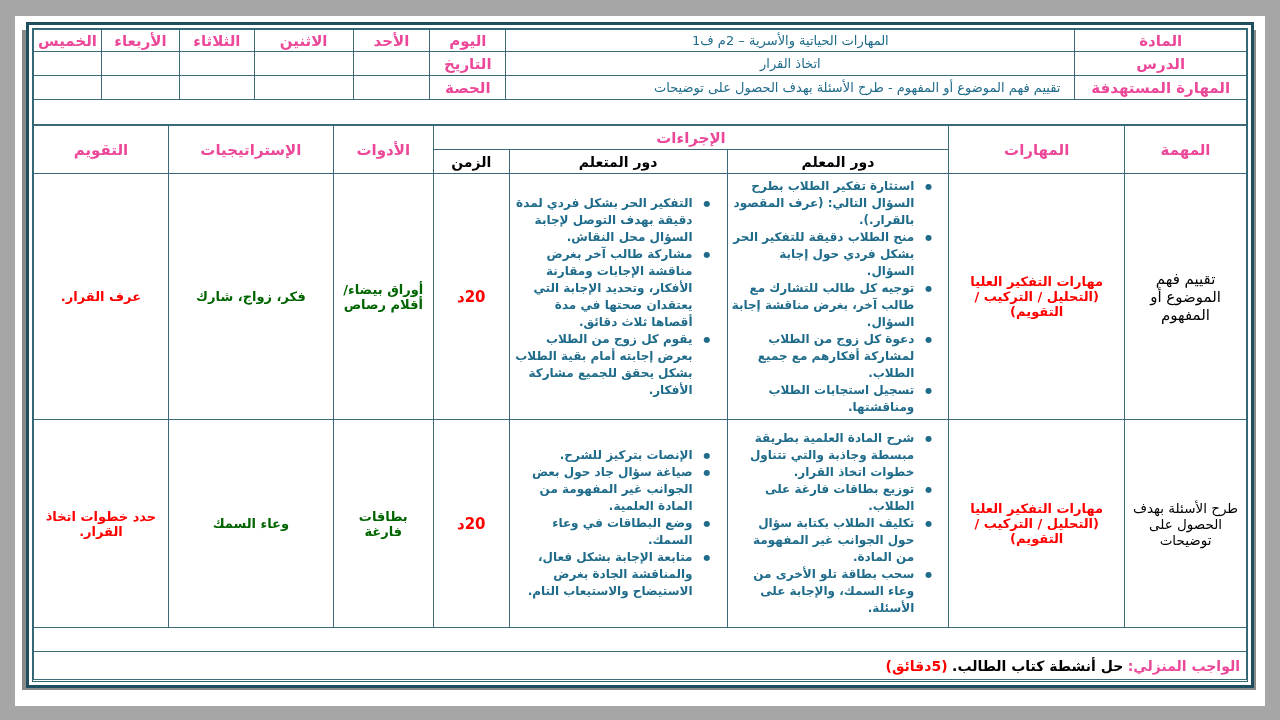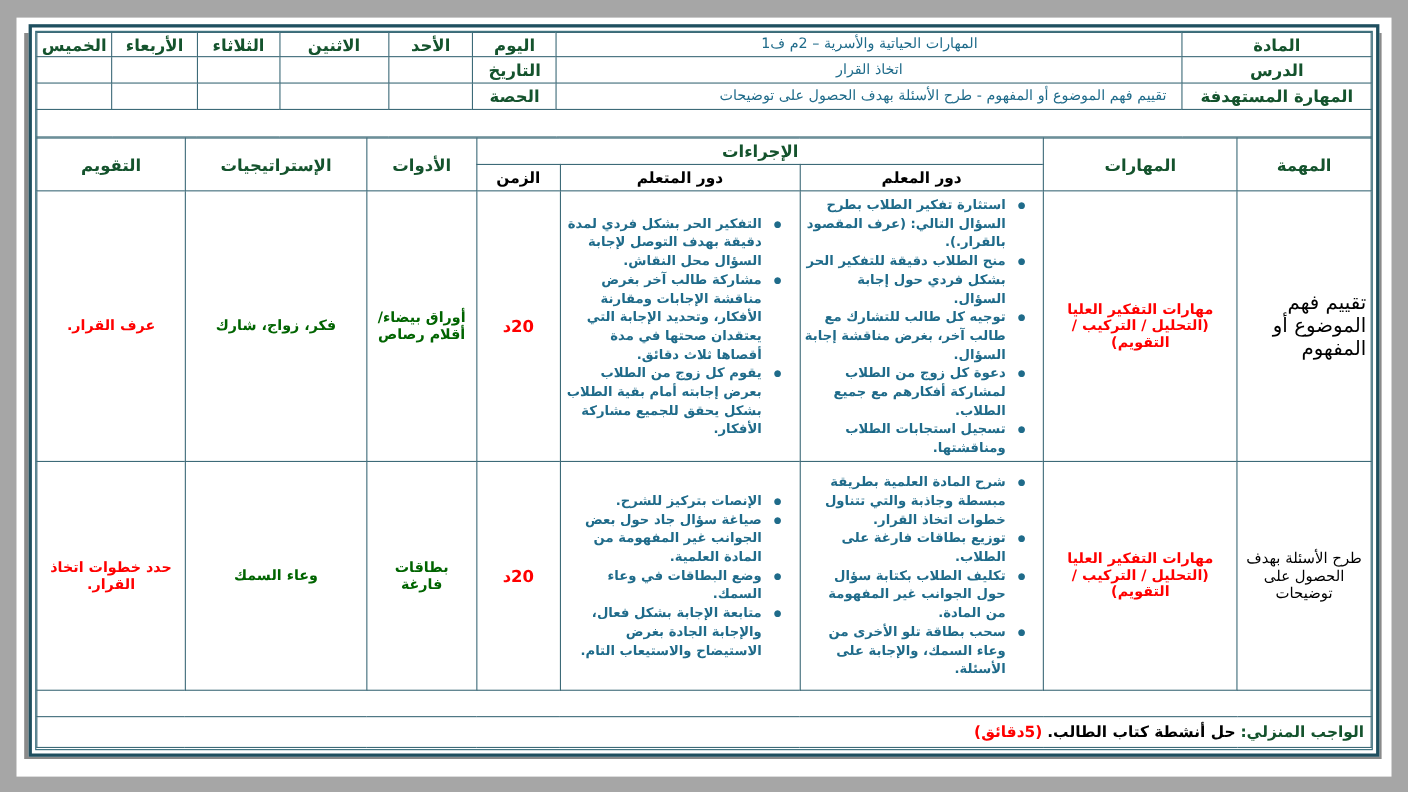--- a/index.html
+++ b/index.html
@@ -29,21 +29,21 @@
     background:#fff;
   }
   table { border-collapse:collapse; direction:rtl; position:absolute; }
   td, th {
     border:1px solid #3d6a78;
     padding:0 4px;
     text-align:center;
     vertical-align:middle;
     font-size:13px;
   }
-  .red { color:#14532d; font-weight:bold; }
+  .red { color:#ec4899; font-weight:bold; }
   .brightred { color:#ff0000; font-weight:bold; }
   .teal { color:#1f6b8a; }
   .green { color:#006400; font-weight:bold; }
   .black { color:#000; font-weight:bold; }
   .hdr { font-size:15px; }
   ul.bl { margin:0; padding:0 16px 0 0; text-align:right; list-style:none; }
   ul.bl li { position:relative; font-size:12px; line-height:17px; color:#1f6b8a; font-weight:bold; padding-right:14px; }
   ul.bl li::before { content:"●"; position:absolute; right:-4px; top:0; font-size:8px; color:#1f6b8a; }
   .watermark {
     position:absolute; right:28px; top:640px; color:rgba(120,120,120,0.45);
@@ -129,21 +129,21 @@
         <th rowspan="2" class="red hdr">الإستراتيجيات</th>
         <th rowspan="2" class="red hdr">التقويم</th>
       </tr>
       <tr style="height:24px">
         <th class="black hdr" style="font-size:14px">دور المعلم</th>
         <th class="black hdr" style="font-size:14px">دور المتعلم</th>
         <th class="black hdr" style="font-size:14px">الزمن</th>
       </tr>
 
       <tr style="height:246px">
-        <td class="black" style="font-size:18px; font-weight:normal;text-align:right;">تقييم فهم الموضوع أو المفهوم</td>
+        <td class="black" style="font-size:15px; font-weight:normal;">تقييم فهم الموضوع أو المفهوم</td>
         <td class="brightred">مهارات التفكير العليا (التحليل / التركيب / التقويم)</td>
         <td>
           <ul class="bl">
             <li>استثارة تفكير الطلاب بطرح السؤال التالي: (عرف المقصود بالقرار.).</li>
             <li>منح الطلاب دقيقة للتفكير الحر بشكل فردي حول إجابة السؤال.</li>
             <li>توجيه كل طالب للتشارك مع طالب آخر، بغرض مناقشة إجابة السؤال.</li>
             <li>دعوة كل زوج من الطلاب لمشاركة أفكارهم مع جميع الطلاب.</li>
             <li>تسجيل استجابات الطلاب ومناقشتها.</li>
           </ul>
         </td>
@@ -169,21 +169,21 @@
             <li>توزيع بطاقات فارغة على الطلاب.</li>
             <li>تكليف الطلاب بكتابة سؤال حول الجوانب غير المفهومة من المادة.</li>
             <li>سحب بطاقة تلو الأخرى من وعاء السمك، والإجابة على الأسئلة.</li>
           </ul>
         </td>
         <td>
           <ul class="bl">
             <li>الإنصات بتركيز للشرح.</li>
             <li>صياغة سؤال جاد حول بعض الجوانب غير المفهومة من المادة العلمية.</li>
             <li>وضع البطاقات في وعاء السمك.</li>
-            <li>متابعة الإجابة بشكل فعال، والإجابة الجادة بغرض الاستيضاح والاستيعاب التام.</li>
+            <li>متابعة الإجابة بشكل فعال، والمناقشة الجادة بغرض الاستيضاح والاستيعاب التام.</li>
           </ul>
         </td>
         <td class="brightred" style="font-size:15px">20د</td>
         <td class="green">بطاقات فارغة</td>
         <td class="green">وعاء السمك</td>
         <td class="brightred">حدد خطوات اتخاذ القرار.</td>
       </tr>
 
       <tr style="height:24px">
         <td colspan="8"></td>

